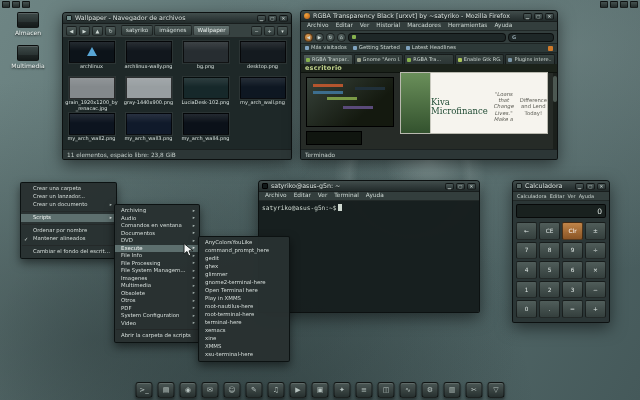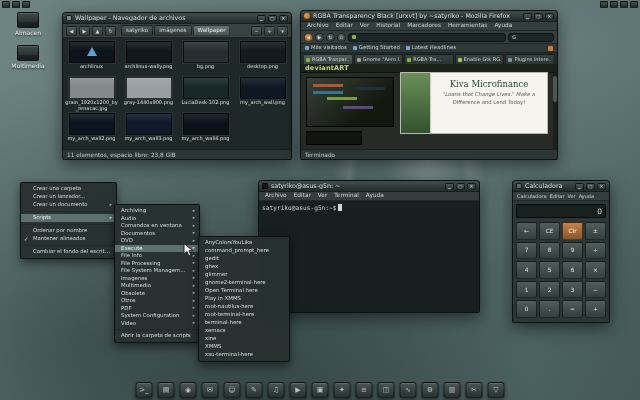--- a/index.html
+++ b/index.html
@@ -96,21 +96,21 @@
   .ff-content{flex:1;position:relative;background:#262b27;overflow:hidden}
   .da-header{height:9px;display:flex;align-items:center;padding:0 4px;background:#1b221a;border-bottom:1px solid #0e130e}
   .da-logo{font-size:6.5px;font-weight:bold;color:#c3d58e;letter-spacing:.2px;line-height:1}
   .shot1{position:absolute;left:5px;top:13px;width:88px;height:50px;border:1px solid #000;
     background:linear-gradient(140deg,#37423a,#14190f 70%)}
   .shot1::after{content:"";position:absolute;left:6px;top:6px;width:30px;height:3px;background:#b4552e;
     box-shadow:0 7px 0 #3d6e8e, 14px 13px 0 #7a9a46, 42px 3px 0 #20303a, 30px 22px 0 #5a4a7a}
   .shot2{position:absolute;left:5px;top:67px;width:56px;height:14px;border:1px solid #000;background:#10150f}
   .ad{position:absolute;left:99px;top:8px;width:148px;height:62px;background:#f6f4ee;border:1px solid #b9b9af;display:flex}
   .ad-img{width:30px;height:100%;background:linear-gradient(#6a8f5a,#33522e);border-right:1px solid #c9c9bf}
-  .ad-body{flex:1;display:flex;flex-direction:column;align-items:center;padding-top:7px;gap:2px;min-width:0}
+  .ad-body{flex:1;display:flex;flex-direction:row;align-items:center;padding-top:7px;gap:2px;min-width:0}
   .ad-title{font-family:"DejaVu Serif","Liberation Serif",serif;font-size:8.5px;color:#1f4b33;line-height:1}
   .ad-line{font-size:5.3px;color:#5a5a52;line-height:1.2;text-align:center}
   .ad-line.q{font-style:italic}
   .ff-scroll{position:absolute;right:0;top:9px;bottom:0;width:4px;background:#1b201c}
   .ff-thumb{position:absolute;right:0;top:3px;width:4px;height:26px;border-radius:2px;background:#4c5852}
   
   #term{left:258px;top:180px;width:222px;height:133px;z-index:5;background:rgba(36,45,45,0.93)}
   .term-body{flex:1;padding:3px;font-family:"DejaVu Sans Mono","Liberation Mono",monospace;font-size:6.2px;
     color:#cfd9d1;background:rgba(22,29,29,0.88);border-radius:0 0 2px 2px}
   .cursor-block{display:inline-block;width:4px;height:7px;background:#cfd9d1;vertical-align:-1px;margin-left:1px}
@@ -318,21 +318,21 @@
         <span class="fav" style="background-color: rgb(169, 196, 90);"></span>
         <span class="tlabel">Enable Gtk RG...</span>
       </div>
       <div class="tab">
         <span class="fav" style="background-color: rgb(122, 149, 165);"></span>
         <span class="tlabel">Plugins intere...</span>
       </div>
     </div>
   <div class="ff-content">
     <div class="da-header">
-      <span class="da-logo">deviantART</span>
+      <span class="da-logo">escritorio</span>
     </div>
     <div class="shot1"></div>
     <div class="shot2"></div>
     <div class="ad">
       <div class="ad-img"></div>
       <div class="ad-body">
         <div class="ad-title">Kiva Microfinance</div>
         <div class="ad-line q">"Loans that Change Lives." Make a</div>
         <div class="ad-line">Difference and Lend Today!</div>
       </div>

